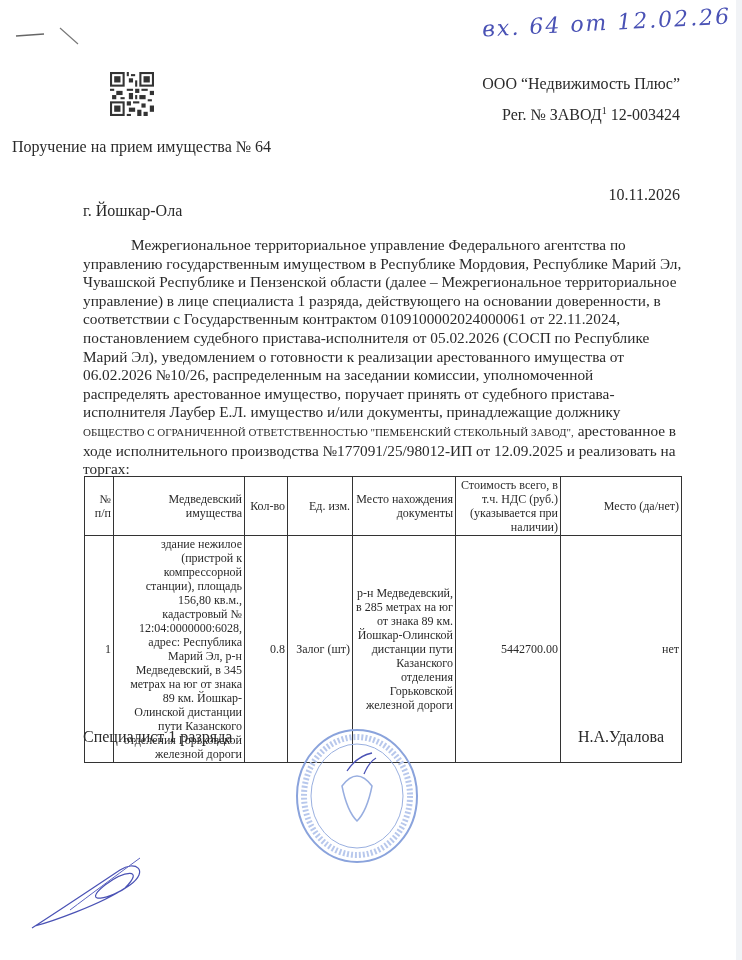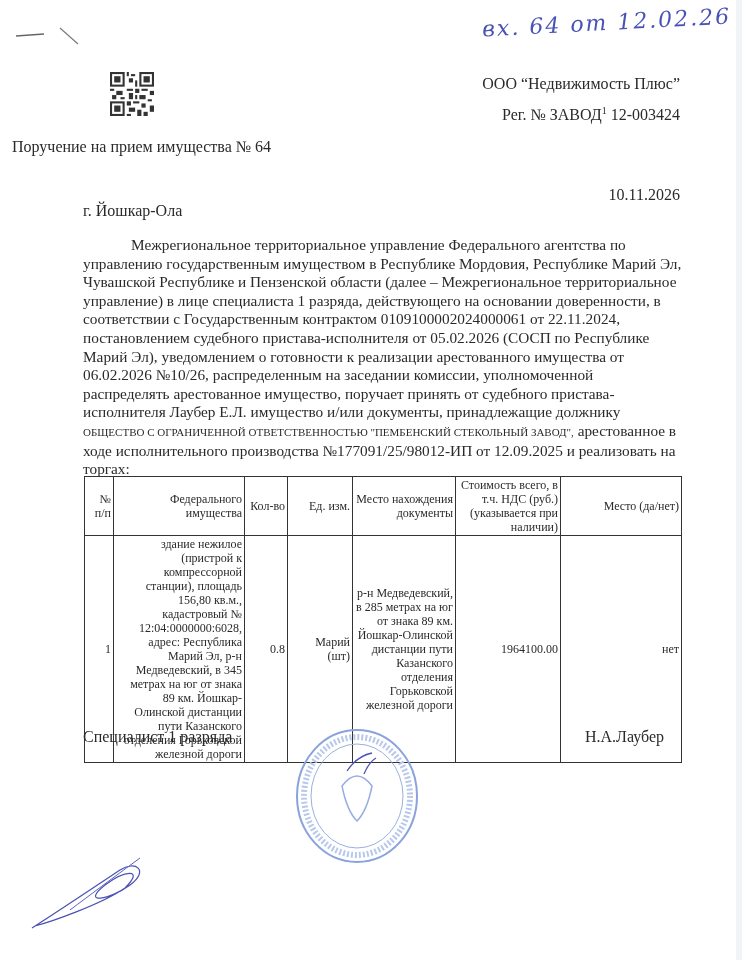--- a/index.html
+++ b/index.html
@@ -82,43 +82,43 @@
 <div class="abs" style="left:83px;top:202px;font-size:16px">г. Йошкар-Ола</div>
 
 <div class="abs body-text">
   <p><span>Межрегиональное территориальное управление Федерального агентства по управлению государственным имуществом в Республике Мордовия, Республике Марий Эл, Чувашской Республике и Пензенской области (далее – Межрегиональное территориальное управление) в лице специалиста 1 разряда, действующего на основании доверенности, в соответствии с Государственным контрактом 0109100002024000061 от 22.11.2024, постановлением судебного пристава-исполнителя от 05.02.2026 (СОСП по Республике Марий Эл), уведомлением о готовности к реализации арестованного имущества от 06.02.2026 №10/26, распределенным на заседании комиссии, уполномоченной распределять арестованное имущество, поручает принять от судебного пристава-исполнителя Лаубер Е.Л. имущество и/или документы, принадлежащие должнику </span><span class="debtor">ОБЩЕСТВО С ОГРАНИЧЕННОЙ ОТВЕТСТВЕННОСТЬЮ "ПЕМБЕНСКИЙ СТЕКОЛЬНЫЙ ЗАВОД",</span><span> арестованное в ходе исполнительного производства №177091/25/98012-ИП от 12.09.2025 и реализовать на торгах:</span></p>
 </div>
 
 <table class="items">
   <thead>
     <tr>
       <th style="width:24px">№ п/п</th>
-      <th style="width:126px">Федерального имущества</th>
+      <th style="width:126px">Медведевский имущества</th>
       <th style="width:38px">Кол-во</th>
       <th style="width:60px">Ед. изм.</th>
       <th style="width:98px">Место нахождения документы</th>
       <th style="width:100px">Стоимость всего, в т.ч. НДС (руб.) (указывается при наличии)</th>
       <th>Место (да/нет)</th>
     </tr>
   </thead>
   <tbody>
     <tr>
       <td>1</td>
       <td>здание нежилое (пристрой к компрессорной станции), площадь 156,80 кв.м., кадастровый № 12:04:0000000:6028, адрес: Республика Марий Эл, р-н Медведевский, в 345 метрах на юг от знака 89 км. Йошкар-Олинской дистанции пути Казанского отделения Горьковской железной дороги</td>
       <td>0.8</td>
-      <td>Марий (шт)</td>
+      <td>Залог (шт)</td>
       <td>р-н Медведевский, в 285 метрах на юг от знака 89 км. Йошкар-Олинской дистанции пути Казанского отделения Горьковской железной дороги</td>
-      <td>1964100.00</td>
+      <td>5442700.00</td>
       <td>нет</td>
     </tr>
   </tbody>
 </table>
 
 <div class="abs footer" style="left:83px">Специалист 1 разряда</div>
-<div class="abs footer" style="right:78px">Н.А.Лаубер</div>
+<div class="abs footer" style="right:78px">Н.А.Удалова</div>
 
 <svg class="abs" style="left:292px;top:726px" width="130" height="140">
   <ellipse cx="65" cy="70" rx="60" ry="66" fill="none" stroke="#8aa3dc" stroke-width="2"></ellipse>
   <ellipse cx="65" cy="70" rx="46" ry="52" fill="none" stroke="#9ab0e0" stroke-width="1"></ellipse>
   <ellipse cx="65" cy="70" rx="53" ry="59" fill="none" stroke="#b8c8ec" stroke-width="6" stroke-dasharray="2 2"></ellipse>
   <path d="M50 60 q15 -20 30 0 q-5 25 -15 35 q-10 -10 -15 -35z" fill="none" stroke="#98aee0" stroke-width="1.5"></path>
   <path d="M55 45 q10 -15 25 -18 M72 48 q5 -12 12 -16" fill="none" stroke="#4a52b5" stroke-width="1.3"></path>
 </svg>
 
 <svg class="abs" style="left:30px;top:850px" width="130" height="80">

